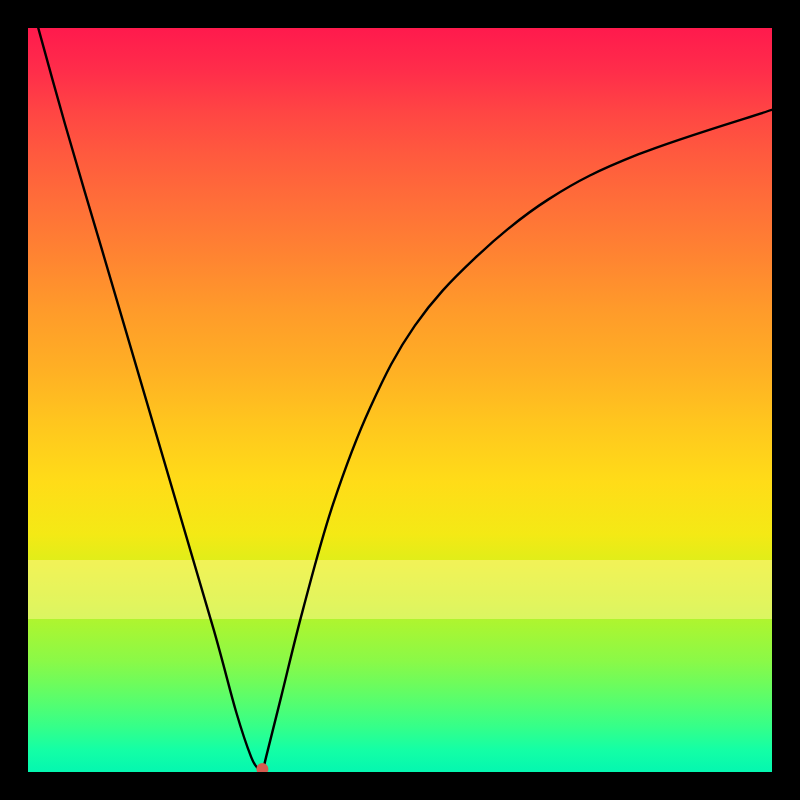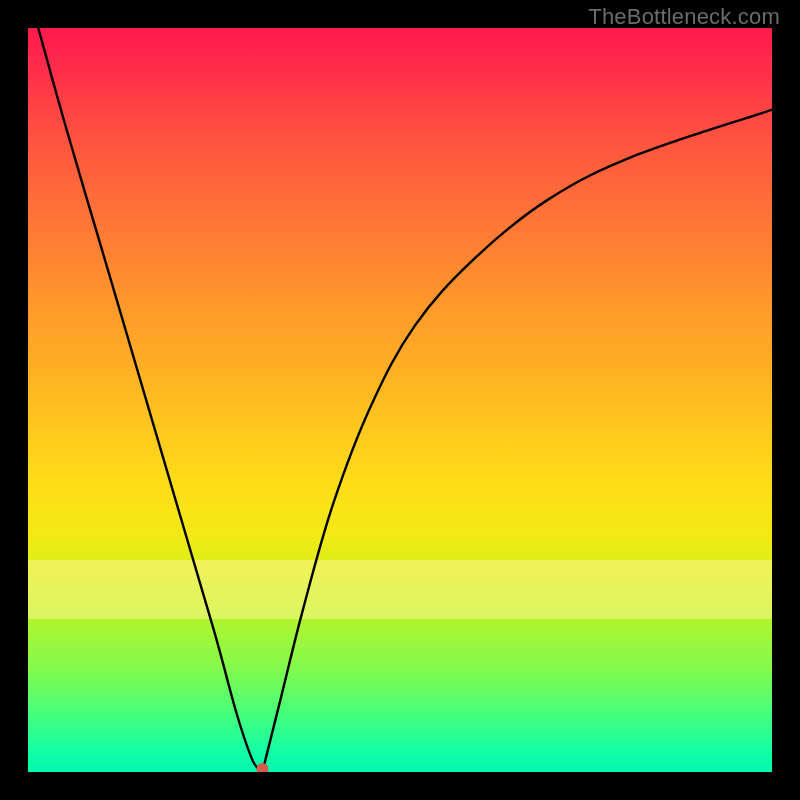--- a/index.html
+++ b/index.html
@@ -71,21 +71,20 @@
     height: 100%;
   }
   .min-dot {
     fill: #d55b50;
   }
 </style>
 </head>
 <body>
 
 <div class="frame">
-  <div class="watermark">TheBottleneck.com</div>
   <div class="plot">
     <div class="yellow-band"></div>
     <svg class="curve" viewBox="0 0 744 744" preserveAspectRatio="none">
       <path id="curve-path" fill="none" stroke="#000" stroke-width="2.4" stroke-linecap="round" d="M 0 -37.200000000000045 C 6.696000000000001 -13.094400000000032, 23.808 49.84800000000001, 37.2 96.72000000000003 C 50.592000000000006 143.59200000000004, 61.00800000000001 177.66720000000004, 74.4 223.20000000000005 C 87.792 268.73280000000005, 98.208 304.1472, 111.6 349.68 C 124.99199999999999 395.2128, 135.40800000000002 430.6272, 148.8 476.16 C 162.192 521.6928, 175.2864 565.1424, 186 602.64 C 196.7136 640.1376, 201.62400000000002 661.7136, 208.32000000000002 684.48 C 215.01600000000002 707.2464, 219.1824 718.94208, 223.2 729.12 C 227.21759999999998 739.29792, 228.63119999999998 738.3456, 230.64 741.024 C 232.6488 743.7024, 233.0208 746.14272, 234.36 744 C 235.69920000000002 741.85728, 234.73200000000003 742.512, 238.08 729.12 C 241.428 715.7280000000001, 246.264 696.384, 252.96 669.6 C 259.656 642.816, 265.9056 615.1392, 275.28 580.3199999999999 C 284.65439999999995 545.5007999999999, 292.9872 512.3184, 305.03999999999996 476.16 C 317.09279999999995 440.00160000000005, 327.5088 411.5808, 342.24 379.44 C 356.9712 347.2992, 368.1312 324.384, 386.88 297.6 C 405.6288 270.81600000000003, 422.2944 253.4064, 446.4 230.64 C 470.50559999999996 207.87359999999998, 491.33759999999995 189.8688, 520.8 171.12 C 550.2624 152.37120000000002, 569.9039999999999 142.55040000000002, 610.0799999999999 126.48000000000002 C 650.256 110.40960000000003, 719.8944 89.87520000000004, 744 81.84000000000003"></path>
       <circle id="min-dot" class="min-dot" r="6" cx="234.36" cy="741"></circle>
     </svg>
   </div>
 </div>
 
 </body></html>

